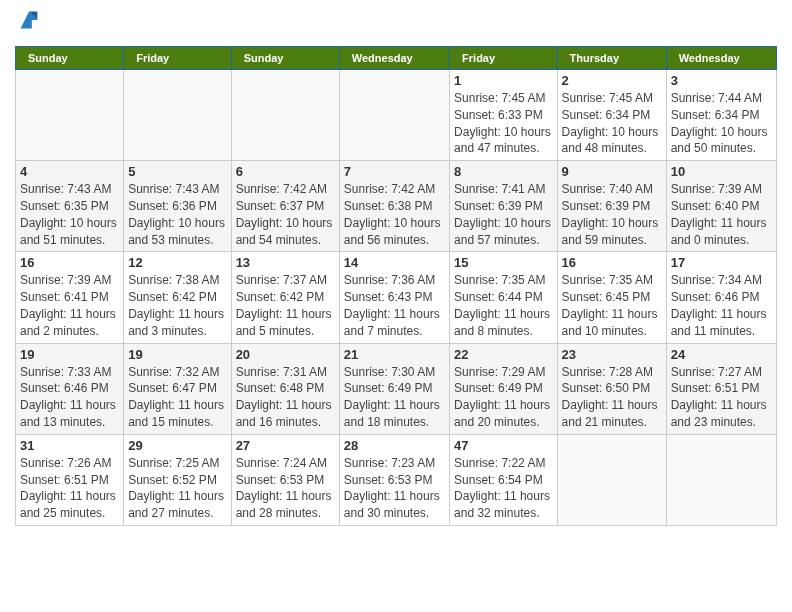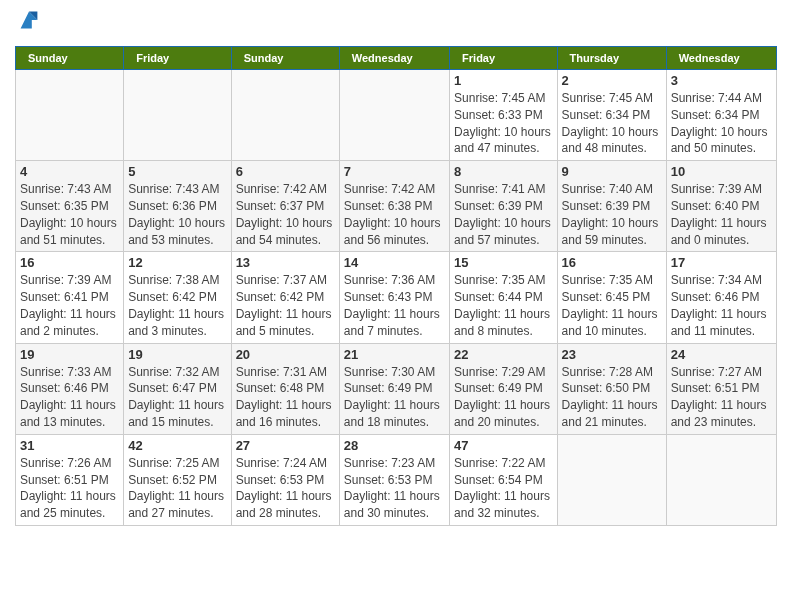--- a/index.html
+++ b/index.html
@@ -236,21 +236,21 @@
             <div class="day-number">24</div>
             <div class="day-info">Sunrise: 7:27 AM<br>Sunset: 6:51 PM<br>Daylight: 11 hours<br>and 23 minutes.</div>
           </td>
         </tr>
         <tr>
           <td>
             <div class="day-number">31</div>
             <div class="day-info">Sunrise: 7:26 AM<br>Sunset: 6:51 PM<br>Daylight: 11 hours<br>and 25 minutes.</div>
           </td>
           <td>
-            <div class="day-number">42</div>
+            <div class="day-number">29</div>
             <div class="day-info">Sunrise: 7:25 AM<br>Sunset: 6:52 PM<br>Daylight: 11 hours<br>and 27 minutes.</div>
           </td>
           <td>
             <div class="day-number">27</div>
             <div class="day-info">Sunrise: 7:24 AM<br>Sunset: 6:53 PM<br>Daylight: 11 hours<br>and 28 minutes.</div>
           </td>
           <td>
             <div class="day-number">28</div>
             <div class="day-info">Sunrise: 7:23 AM<br>Sunset: 6:53 PM<br>Daylight: 11 hours<br>and 30 minutes.</div>
           </td>

